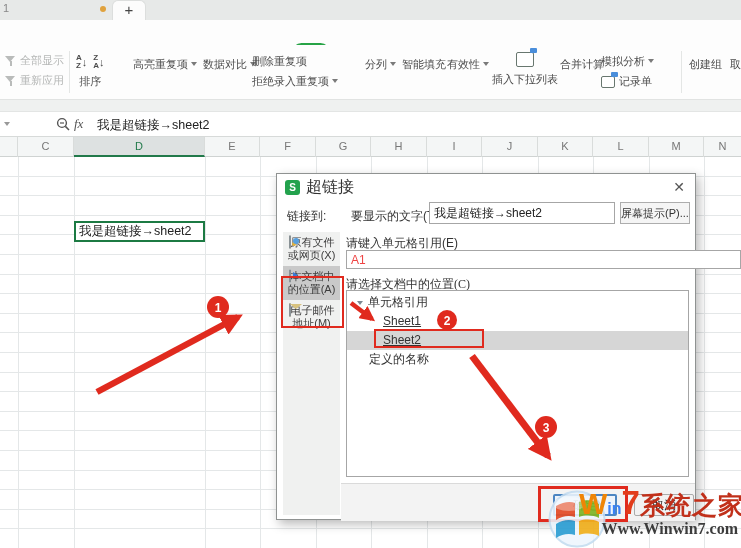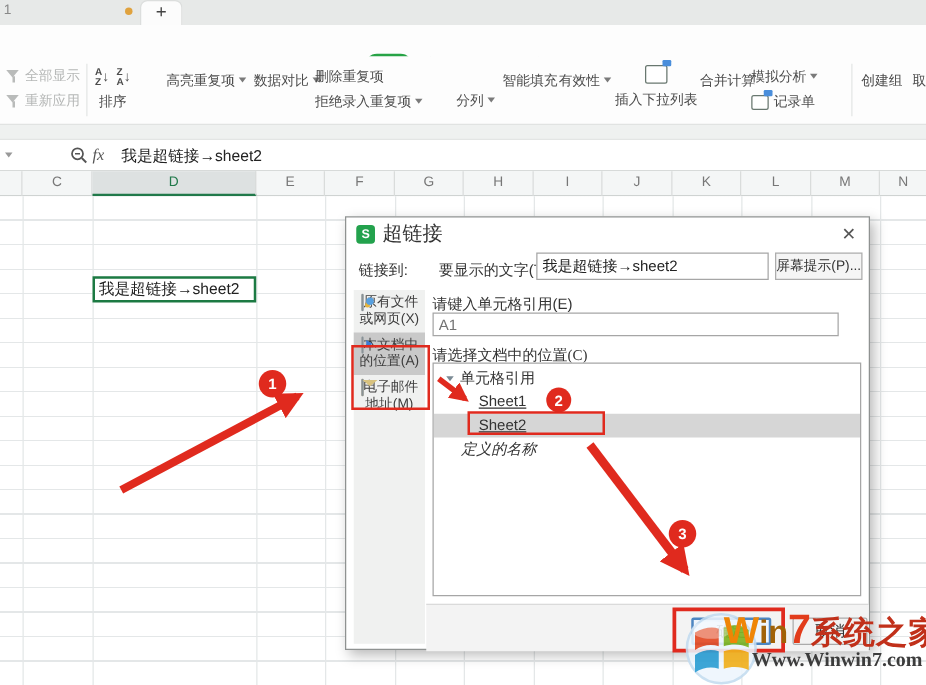--- a/index.html
+++ b/index.html
@@ -79,46 +79,46 @@
   .ditem { text-align:center; font-size:11px; color:#3c3c3c; line-height:12.5px; padding:4px 0 5px; cursor:pointer; }
   .ditem.sel { background:#c9c9c9; }
   .dicon { width:13px; height:11px; margin:0 auto 2px; border:1px solid #8a9296; background:#fff; position:relative; border-radius:1px; }
   .dicon.doc::after { content:""; position:absolute; left:3px; top:2px; width:0; height:0; border-top:3px solid transparent; border-bottom:3px solid transparent; border-left:5px solid #3b7bd4; }
   .dicon.web::after { content:""; position:absolute; left:3px; top:2px; width:6px; height:6px; border-radius:50%; background:#57a0e0; box-shadow:-2px 3px 0 -1px #e4b33c; }
   .dicon.mail { background:#efe3b6; }
   .dicon.mail::after { content:""; position:absolute; left:0; top:0; border-left:6px solid transparent; border-right:6px solid transparent; border-top:5px solid #d8c27e; }
 
   .dmain { position:absolute; left:69px; top:58px; width:344px; height:251px; }
   .m-lbl1 { position:absolute; left:0; top:3px; }
-  .ref-inp { position:absolute; left:0; top:18px; width:325px; height:19px; border:1px solid #a6a6a6; font-size:12px; padding:0 4px; color:#737373; }
+  .ref-inp { position:absolute; left:0; top:18px; width:395px; height:19px; border:1px solid #a6a6a6; font-size:12px; padding:0 4px; color:#ef4444; }
   .m-lbl2 { position:absolute; left:0; top:44px;font-family:Liberation Serif, serif; }
   .listbox { position:absolute; left:0; top:58px; width:343px; height:187px; border:1px solid #a6a6a6; background:#fff; overflow:hidden; }
   .trow { height:19px; line-height:19px; font-size:12px; color:#333; white-space:nowrap; cursor:pointer; }
   .trow.root { padding-left:10px; margin-top:2px; }
   .trow.sheet { padding-left:36px;text-decoration:underline; }
   .trow.sel { background:#d6d6d6; }
-  .trow.def { padding-left:22px;font-style:italic; }
+  .trow.def { padding-left:22px; }
   .texp { display:inline-block; margin-right:5px; width:0; height:0; border-left:3.5px solid transparent; border-right:3.5px solid transparent; border-top:4.5px solid #7b8a94; vertical-align:1px; }
   .dfoot { position:absolute; left:64px; right:0; top:309px; height:38px; background:#f3f3f3; border-top:1px solid #dadada; }
   .okbtn { position:absolute; left:276px; top:320px; width:64px; height:22px; background:#eef4fb; border:2px solid #4d86c2; border-radius:2px; font-size:12px; text-align:center; line-height:18px; color:#222; cursor:pointer; }
   .cxbtn { position:absolute; left:357px; top:320px; width:60px; height:22px; background:#f2f2f2; border:1px solid #ababab; border-radius:2px; font-size:12px; text-align:center; line-height:20px; color:#222; cursor:pointer; }
 
   
   .ared { position:absolute; border:2px solid #e02a1e; z-index:20; pointer-events:none; }
   .r1 { left:281px; top:276px; width:63px; height:52px; }
   .r2 { left:374px; top:329px; width:110px; height:19px; }
   .r3 { left:538px; top:486px; width:90px; height:36px; border-width:3px; }
   .annsvg { position:absolute; left:0; top:0; z-index:21; pointer-events:none; }
 
   
   .wm { position:absolute; right:0px; top:484px; z-index:30; pointer-events:none; }
   .wm-logo { position:absolute; right:132px; top:6px; opacity:.93; }
   .wm-t { position:absolute; right:2px; top:0px; width:160px; text-align:right; white-space:nowrap; font-weight:bold; }
   .wm-w  { font-size:30px; color:#ef8506; }
-  .wm-in { font-size:26px; color:#a16207; }
+  .wm-in { font-size:16px; color:#3b82f6; }
   .wm-7  { font-size:33px; color:#e23c1b; }
   .wm-cn { font-size:25px; color:#c1301a; letter-spacing:1px; }
   .wm-url { position:absolute; right:3px; top:36px; font-family:"Liberation Serif",serif; font-weight:bold; font-size:16px; color:#3c3c3c; }
 </style>
 </head>
 <body>
 
 <div class="app">
 
   <div class="tabbar">
@@ -212,21 +212,21 @@
     </div>
     <div class="hbtn" style="left:252px;top:29px">
       <span class="ric sm grid">
           <span class="reddot"></span>
         </span>
       <span class="rlbl caret">拒绝录入重复项</span>
     </div>
 
     <div class="vbtn" style="left:365px;top:7px">
       <span class="ric grid"></span>
-      <span class="rlbl caret" style="margin-top:21px">分列</span>
+      <span class="rlbl caret" style="margin-top:5px">分列</span>
     </div>
     <div class="vbtn" style="left:402px;top:7px">
       <span class="ric grid"></span>
       <span class="rlbl" style="margin-top:5px">智能填充</span>
     </div>
     <div class="vbtn" style="left:447px;top:7px">
       <span class="ric grid"></span>
       <span class="rlbl caret" style="margin-top:5px">有效性</span>
     </div>
     <div class="vbtn" style="left:492px;top:7px">

